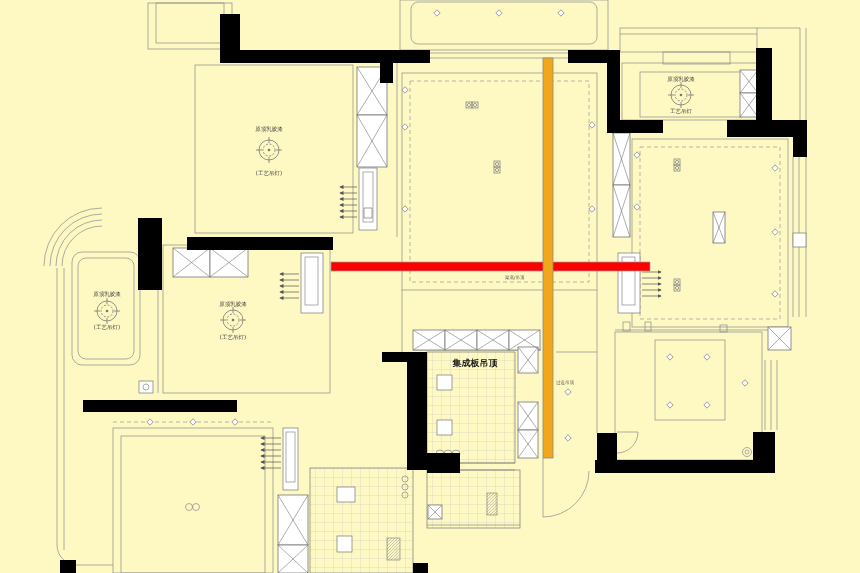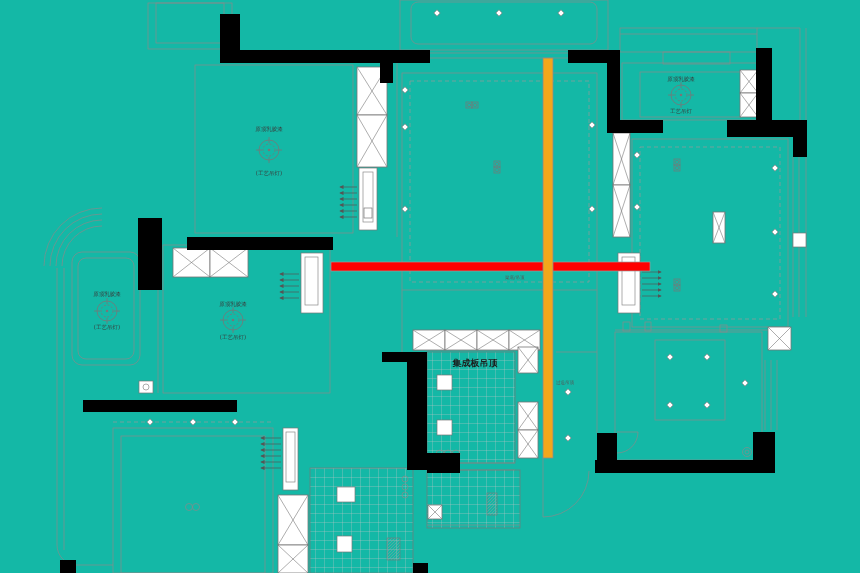--- a/index.html
+++ b/index.html
@@ -1,16 +1,16 @@
 <!DOCTYPE html>
 <html><head>
 <meta charset="utf-8">
 <style>
   html,body{margin:0;padding:0;background:#fff;}
-  #stage{width:860px;height:573px;position:relative;background:#14b8a6;overflow:hidden;
+  #stage{width:860px;height:573px;position:relative;background:#fef9c3;overflow:hidden;
          font-family:"DejaVu Sans",sans-serif;}
   svg{display:block;}
   .ln{fill:none;stroke:#8a8a8a;stroke-width:.7;}
   .dash{fill:none;stroke:#9a9a9a;stroke-width:.7;stroke-dasharray:4,3;}
   .wallseg{stroke:none;}
   .xb{fill:#ffffff;stroke:#777;stroke-width:.8;}
   .xl{stroke:#777;stroke-width:.6;}
   .grid{stroke:#777;stroke-width:.7;}
   .fixt{fill:#fff;stroke:#777;stroke-width:.7;}
   .arrow{stroke:#555;stroke-width:.7;}

